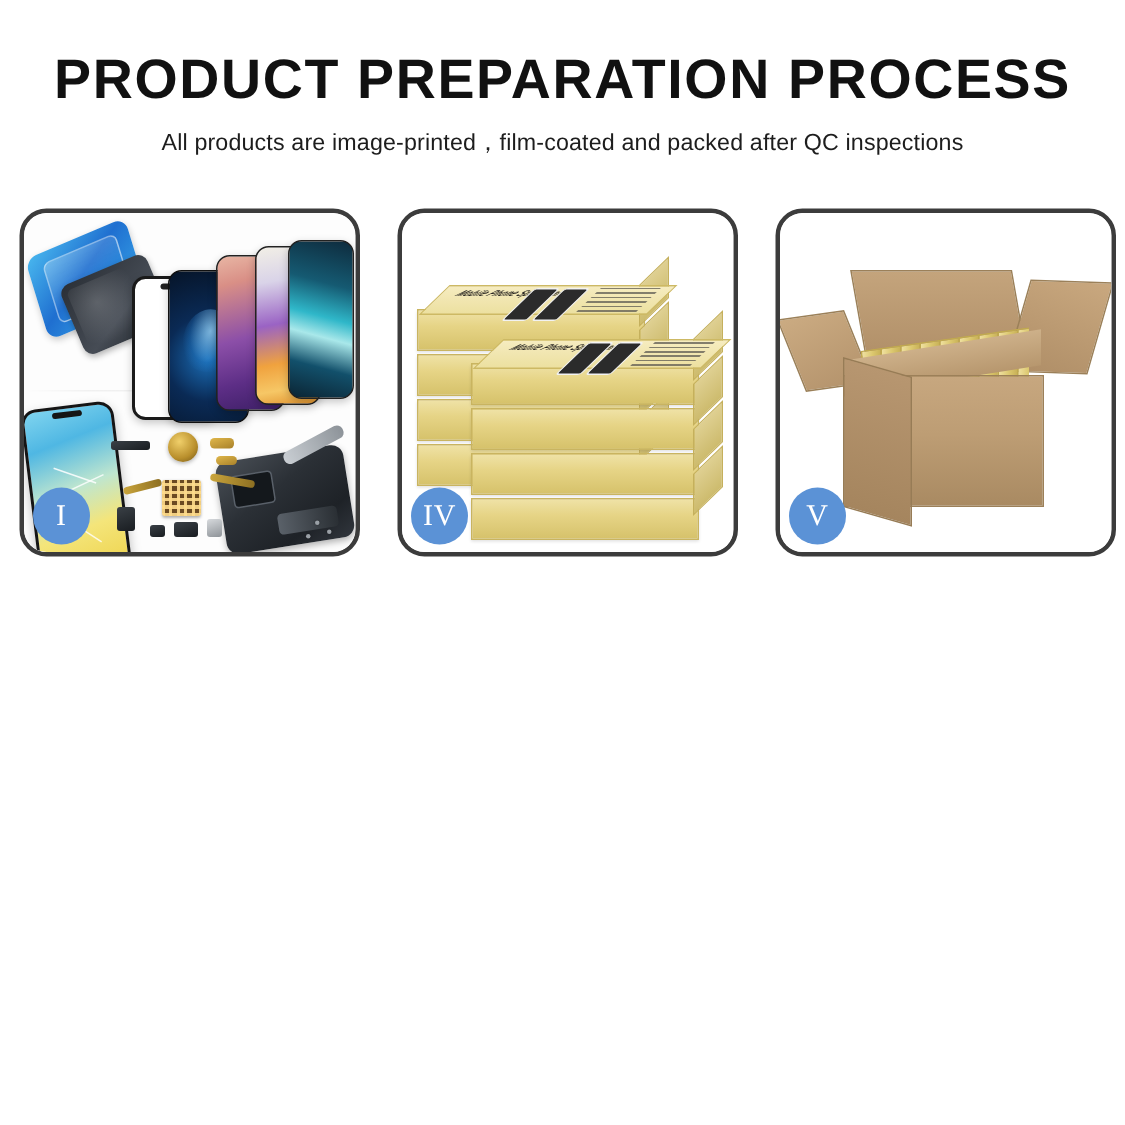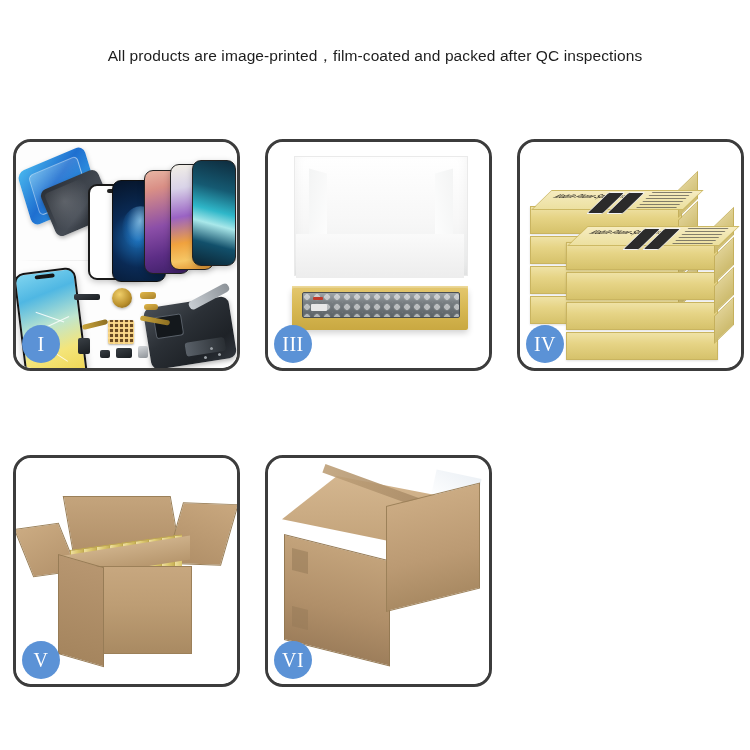--- a/index.html
+++ b/index.html
@@ -390,20 +390,21 @@
   .c6-shine {
     position:absolute; right:10px; top:16px; width:46px; height:30px;
     background:linear-gradient(200deg,rgba(235,240,245,.95),rgba(255,255,255,0));
     transform:rotate(12deg);
   }
 </style>
 </head>
 <body>
 
 <div class="header">
+  <h1 class="title">PRODUCT PREPARATION PROCESS</h1>
   <p class="subtitle">All products are image-printed，film-coated and packed after QC inspections</p>
 </div>
 
 <div class="grid">
 
   <div class="panel">
     <div class="panel-inner">
       <div class="p1-bg"></div>
       <div class="p1-shelf"></div>
 
@@ -438,38 +439,20 @@
       <div class="part silver" style="left:122px;top:204px;width:10px;height:12px;border-radius:2px;"></div>
       <div class="part dark" style="left:84px;top:208px;width:10px;height:8px;border-radius:2px;"></div>
       <div class="screws" style="right:24px;bottom:18px;"></div>
       <div class="screws" style="right:16px;bottom:12px;"></div>
       <div class="screws" style="right:30px;bottom:9px;"></div>
     </div>
     <div class="badge">I</div>
   </div>
 
 
-  <div class="panel">
-    <div class="panel-inner">
-      <div class="p3-bg"></div>
-      <div class="p3-lid">
-        <div class="p3-lid-l"></div>
-        <div class="p3-lid-r"></div>
-      </div>
-      <div class="p3-foam"></div>
-      <div class="p3-tray-lip"></div>
-      <div class="p3-tray"></div>
-      <div class="p3-item">
-        <div class="p3-red"></div>
-        <div class="p3-wht"></div>
-        <div class="bubbles"></div>
-      </div>
-    </div>
-    <div class="badge">III</div>
-  </div>
 
   <div class="panel">
     <div class="panel-inner">
       <div class="p4-bg"></div>
       <div class="stack">
 
         <div class="bx" style="left:4px;top:46px;">
           <div class="bx-side"></div>
           <div class="bx-top">
             <span class="bxlabel">Mobile Phone Spare Parts</span>
@@ -529,27 +512,14 @@
         <div class="ybox" style="left:91px;"></div>
         <div class="ybox" style="left:104px;"></div>
       </div>
       <div class="c5-rim"></div>
       <div class="c5-body"></div>
       <div class="c5-face-l"></div>
     </div>
     <div class="badge">V</div>
   </div>
 
-  <div class="panel">
-    <div class="panel-inner">
-      <div class="p6-bg"></div>
-      <div class="c6-shine"></div>
-      <div class="c6-top-shape"></div>
-      <div class="c6-seam"></div>
-      <div class="c6-front"></div>
-      <div class="c6-side"></div>
-      <div class="c6-tape-a"></div>
-      <div class="c6-tape-b"></div>
-    </div>
-    <div class="badge">VI</div>
-  </div>
 
 </div>
 
 </body></html>

